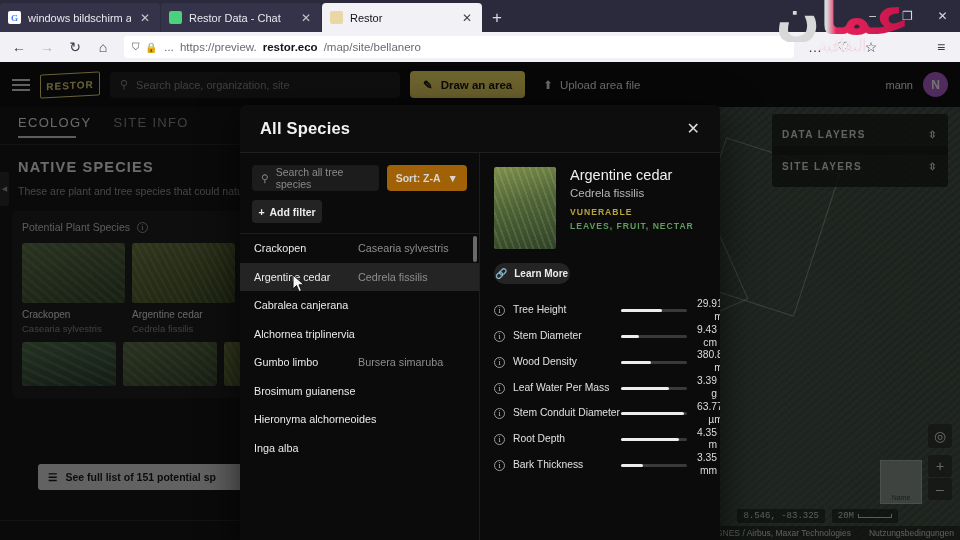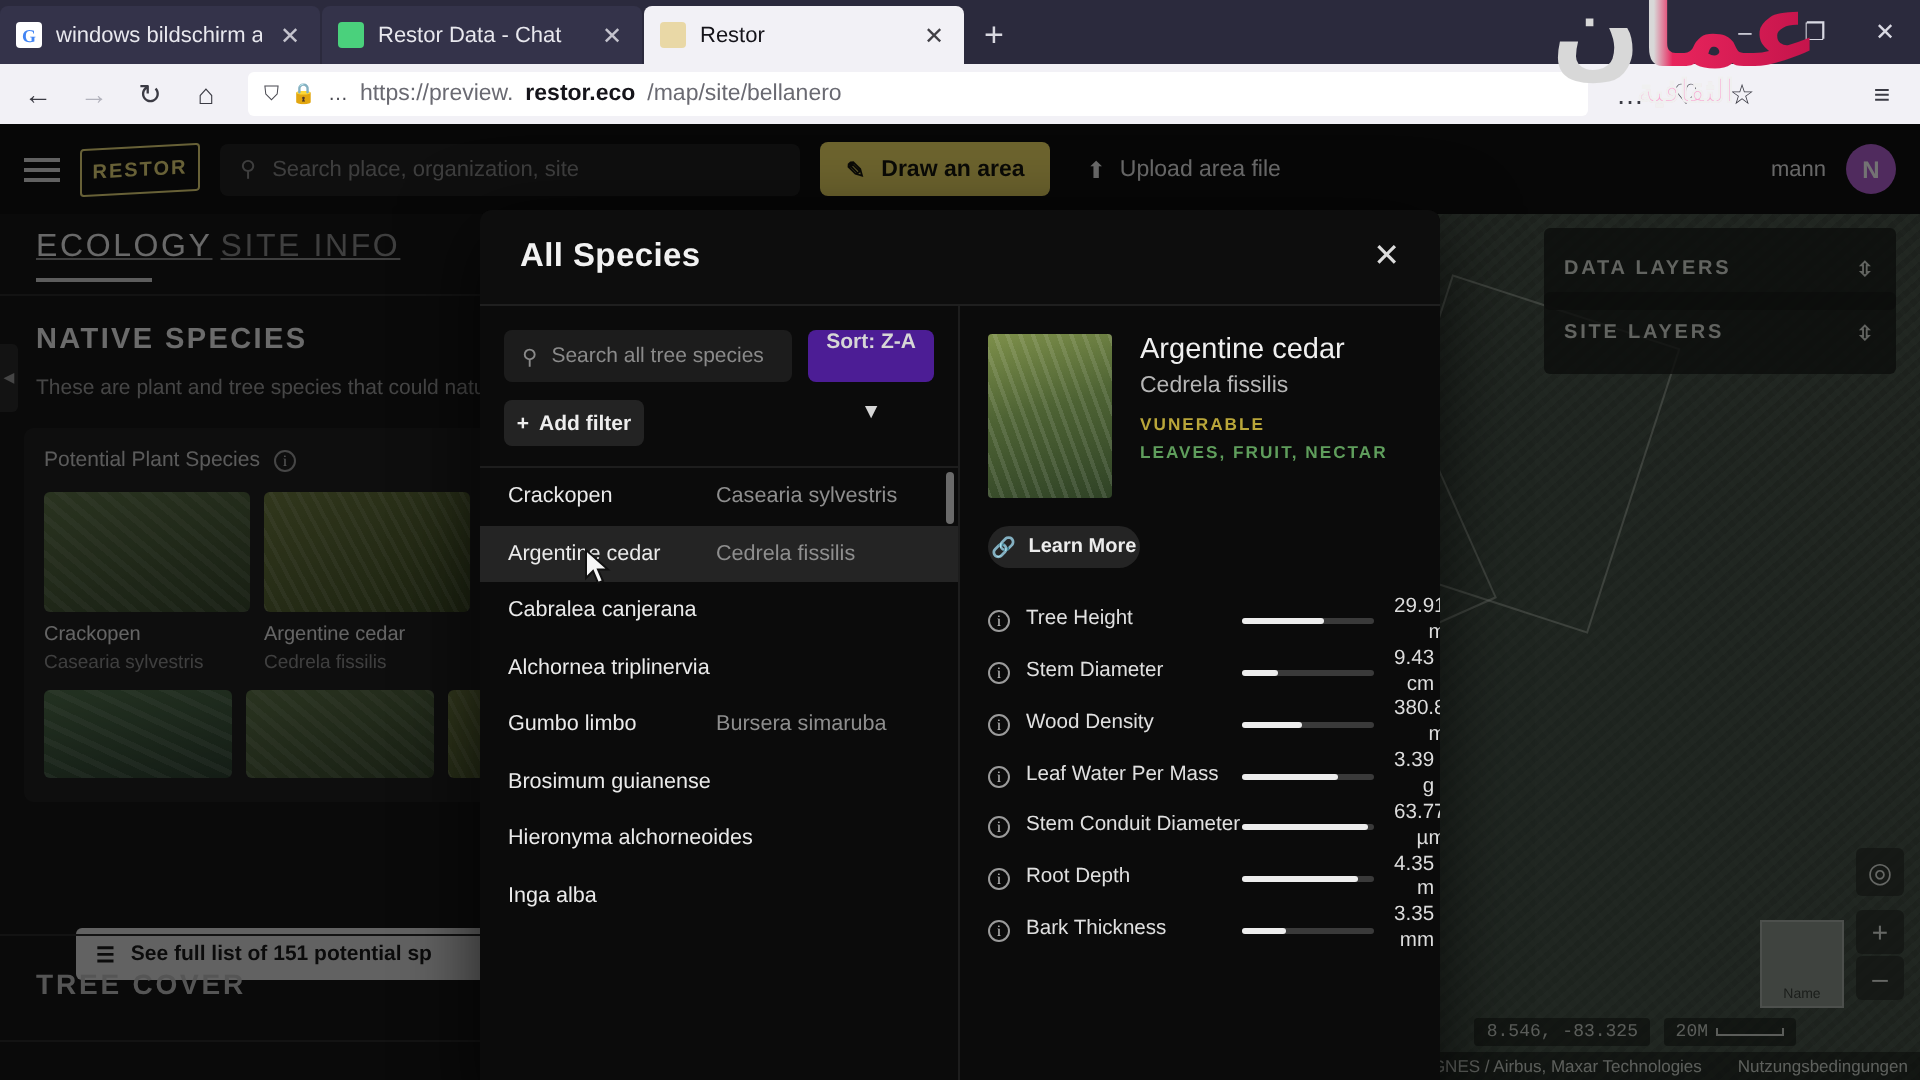--- a/index.html
+++ b/index.html
@@ -216,22 +216,22 @@
   }
 
   
   .sidebar {
     position: absolute; left: 0; top: 45px; width: 340px; height: 433px;
     background: #181818;
     overflow: hidden;
     z-index: 4;
   }
   .side-tabs {
-    display: flex; gap: 4px; padding: 8px 18px 0 18px;
-    font-size: 16px; letter-spacing: 1.3px; color: #8d8d8d; text-decoration: underline;
+    display: flex; gap: 22px; padding: 8px 18px 0 18px;
+    font-size: 13px; letter-spacing: 1.3px; color: #8d8d8d;
   }
   .side-tabs .st.active { color: #e8e8e8; }
   .side-tabs-rule {
     margin: 6px 18px 0 18px; height: 2px; width: 58px; background: #cfcfcf;
   }
   .side-sep { height: 1px; background: #2a2a2a; margin: 0 0 0 0; }
   .sec-title {
     padding: 14px 18px 0 18px;
     font-size: 14.5px; font-weight: bold; letter-spacing: 1.2px; color: #ededed;
   }
@@ -312,23 +312,23 @@
 
   .m-left { width: 240px; border-right: 1px solid #1d1d1d; display: flex; flex-direction: column; min-height: 0; }
   .m-filters { padding: 12px 12px 10px 12px; }
   .f-row { display: flex; gap: 8px; }
   .f-search {
     flex: 1; height: 26px; background: #1c1c1c; border-radius: 4px;
     display: flex; align-items: center; gap: 7px; padding: 0 9px;
     color: #8a8a8a; font-size: 10.5px;
   }
   .f-sort {
-    height: 26px; background: #4c1d95; border-radius: 4px;
-    display: flex; align-items: center; gap: 23px; padding: 0 9px;
-    color: #d6d6d6; font-size: 10.5px; font-weight: bold; flex-direction: column;
+    height: 26px; background: #a16207; border-radius: 4px;
+    display: flex; align-items: center; gap: 7px; padding: 0 9px;
+    color: #d6d6d6; font-size: 10.5px; font-weight: bold;
   }
   .f-add {
     margin-top: 9px; height: 23px; width: 70px;
     background: #232323; border-radius: 4px;
     display: flex; align-items: center; justify-content: center; gap: 5px;
     color: #ededed; font-size: 10.5px; font-weight: bold;
   }
   .m-list { flex: 1; overflow: hidden; position: relative; border-top: 1px solid #1d1d1d; }
   .sp-row {
     height: 28.5px;
@@ -538,21 +538,20 @@
           <div class="pps-thumb2 pps-thumb"></div>
           <div class="pps-thumb2 pps-thumb v2"></div>
         </div>
       </div>
 
       <div class="see-full">
         <span>☰</span>
         <span>See full list of 151 potential sp</span>
       </div>
 
-      <div class="bottom-sec" style="top:360px;">TREE COVER</div>
       <div class="bottom-sec" style="top:413px;">LAND USE</div>
     </div>
 
     <div class="side-collapse">◀</div>
 
     <div class="restor-top">
       <div class="hamburger">
           <i></i>
           <i></i>
           <i></i>

